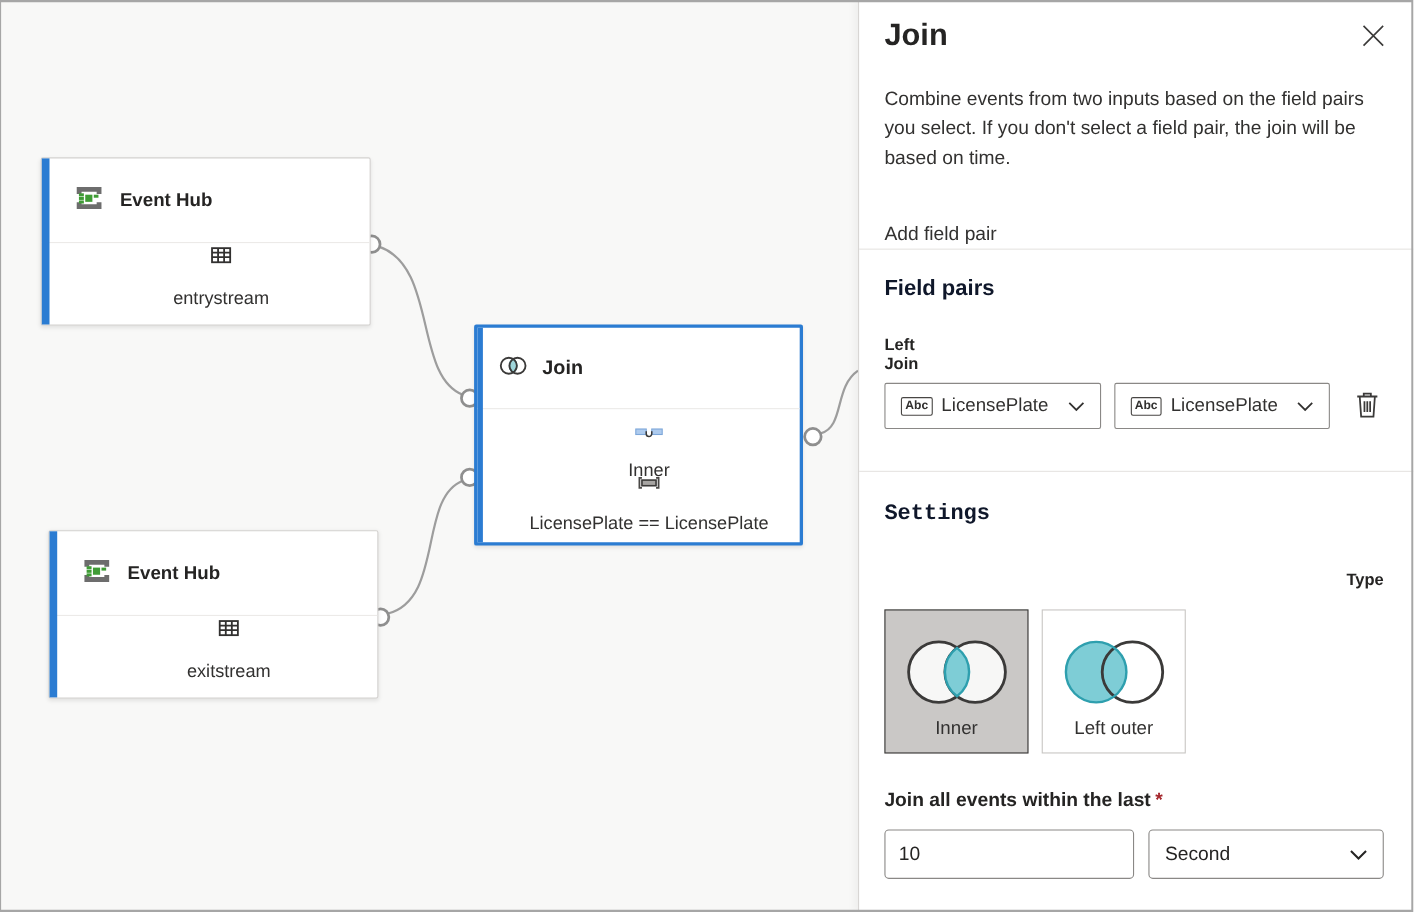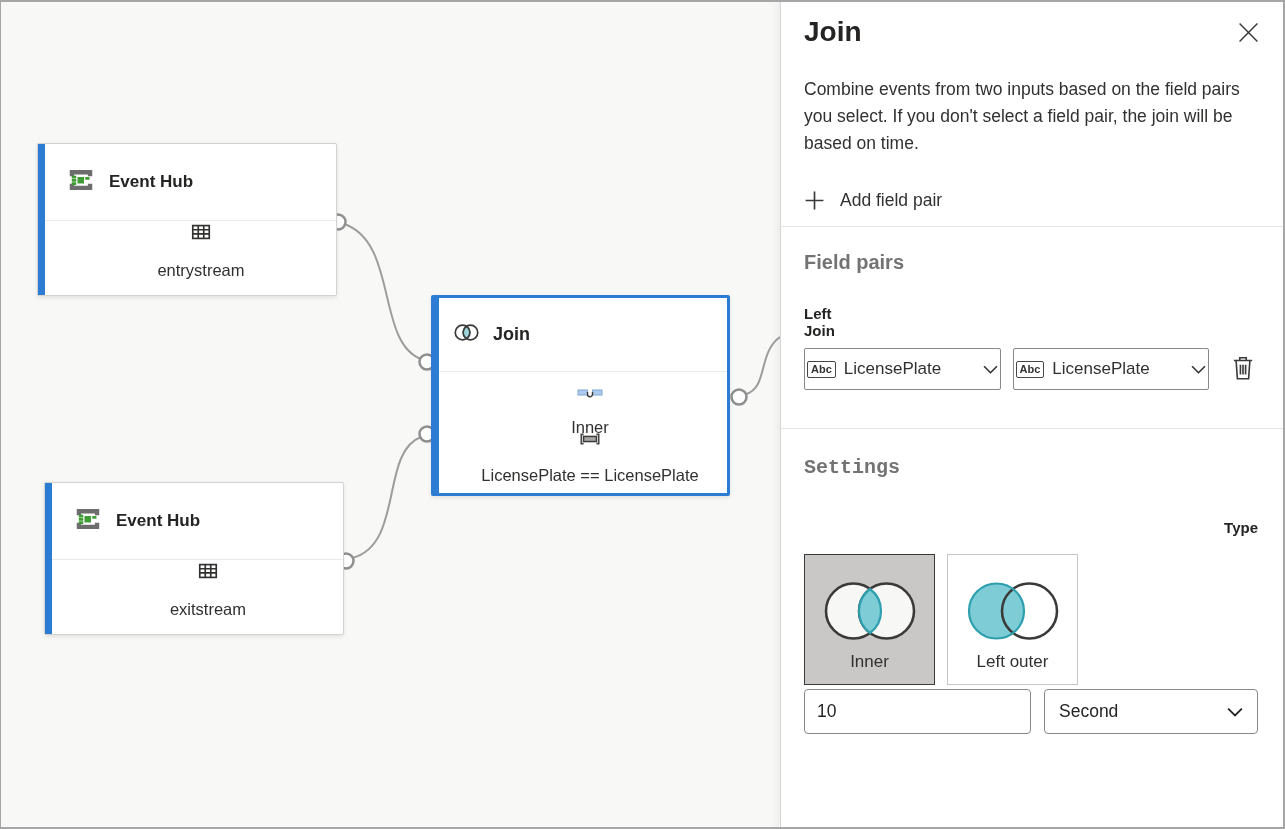--- a/index.html
+++ b/index.html
@@ -65,32 +65,32 @@
     background:none; border:none; cursor:pointer; padding:2px;
   }
   .panel-desc {
     margin-top:26px; width:452px;
     font-size:17.5px; line-height:27px; color:#323130;
   }
   .add-pair {
     margin-top:30px; height:26px;
     display:flex; align-items:center; gap:15px;
     background:none; border:none; cursor:pointer;
-    font-family:inherit; font-size:17.5px; color:#323130;
+    font-family:inherit; font-size:17.5px; color:#323130;flex-direction:column;
   }
   .hr { border:none; border-top:1px solid #e6e4e2; margin:13px -27px 0 -23px; }
   .hr2 { border:none; border-top:1px solid #e6e4e2; margin:38px -27px 0 -23px; }
-  .section-h { margin-top:20px; font-size:20px; line-height:30px; font-weight:700; color:#737373; }
+  .section-h { margin-top:20px; font-size:20px; line-height:30px; font-weight:700; color:#0f172a; }
   .pair-labels { display:flex; margin-top:28px;flex-direction:column; }
   .pair-labels .lbl { width:219px; font-size:15px; font-weight:700; color:#252423; }
   .pair-row { display:flex; align-items:center; margin-top:9px; gap:12px; }
   .dropdown {
     width:207px; height:42px; background:#fff;
     border:1px solid #8a8886; border-radius:2px;
-    display:flex; align-items:center; padding:0 2px; cursor:pointer;
+    display:flex; align-items:center; padding:0 14px; cursor:pointer;
   }
   .abc-badge {
     font-size:11px; font-weight:700; color:#323130;
     border:1px solid #484644; border-radius:2px;
     padding:1px 3px; line-height:13px; flex:none;
   }
   .dd-value { flex:1; margin-left:8px; font-size:17px; color:#323130; white-space:nowrap; overflow:hidden; }
   .trash-btn { background:none; border:none; cursor:pointer; padding:2px; margin-left:7px; }
   .settings-h { margin-top:24px;font-family:Liberation Mono, monospace; }
   .type-lbl { margin-top:36px; font-size:15px; font-weight:700; color:#252423; line-height:18px;text-align:right; }
@@ -99,21 +99,21 @@
     width:131px; height:131px; cursor:pointer;
     background:#fff; border:1px solid #c8c6c4;
     display:flex; flex-direction:column; align-items:center;
     font-family:inherit;
   }
   .tile.selected { background:#cac8c6; border:1px solid #3b3a39; }
   .tile svg { margin-top:23px; }
   .tile .tile-lbl { margin-top:8px; font-size:17px; color:#323130; }
   .window-lbl { margin-top:31px; font-size:17.5px; font-weight:700; color:#252423; line-height:22px; }
   .window-lbl .req { color:#a4262c; margin-left:4px; font-weight:700; }
-  .window-row { display:flex; gap:13px; margin-top:4px; }
+  .window-row { display:flex; gap:13px; margin-top:16px; }
   .num-input {
     width:227px; height:45px; border:1px solid #8a8886; border-radius:4px;
     font-family:inherit; font-size:17.5px; color:#252423; padding:0 12px;
     background:#fff;
   }
   .unit-select {
     width:222px; height:45px; border:1px solid #8a8886; border-radius:4px;
     background:#fff; display:flex; align-items:center; padding:10px 14px;
     font-size:17.5px; color:#252423; cursor:pointer;
   }
@@ -293,20 +293,23 @@
     <button class="tile">
       <svg width="112" height="66" viewBox="0 0 120 72">
         <circle cx="42" cy="36" r="30" fill="#7ecdd6" stroke="none"></circle>
         <circle cx="78" cy="36" r="30" fill="none" stroke="#3b3a39" stroke-width="2.8"></circle>
         <circle cx="42" cy="36" r="30" fill="none" stroke="#2e9fae" stroke-width="2.4"></circle>
       </svg>
       <span class="tile-lbl">Left outer</span>
     </button>
   </div>
 
+  <div class="window-lbl">
+    <span>Join all events within the last</span><span class="req">*</span>
+  </div>
 
   <div class="window-row">
     <input class="num-input" type="text" value="10" style="">
     <div class="unit-select">
       <span>Second</span>
       <svg class="dd-chevron" width="16" height="10" viewBox="0 0 14 8">
         <path d="M1 1 L7 7 L13 1" fill="none" stroke="#252423" stroke-width="1.6"></path>
       </svg>
     </div>
   </div>

